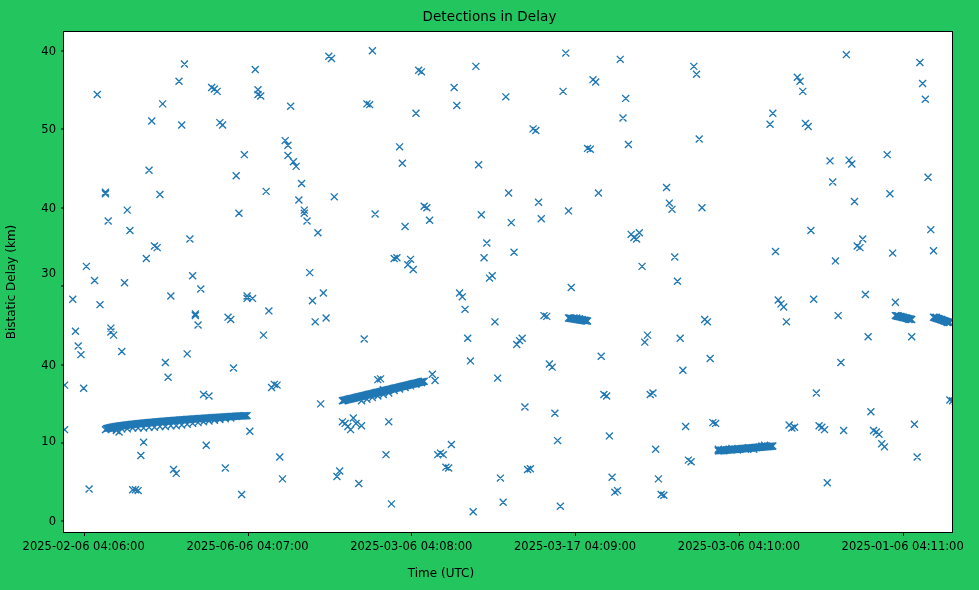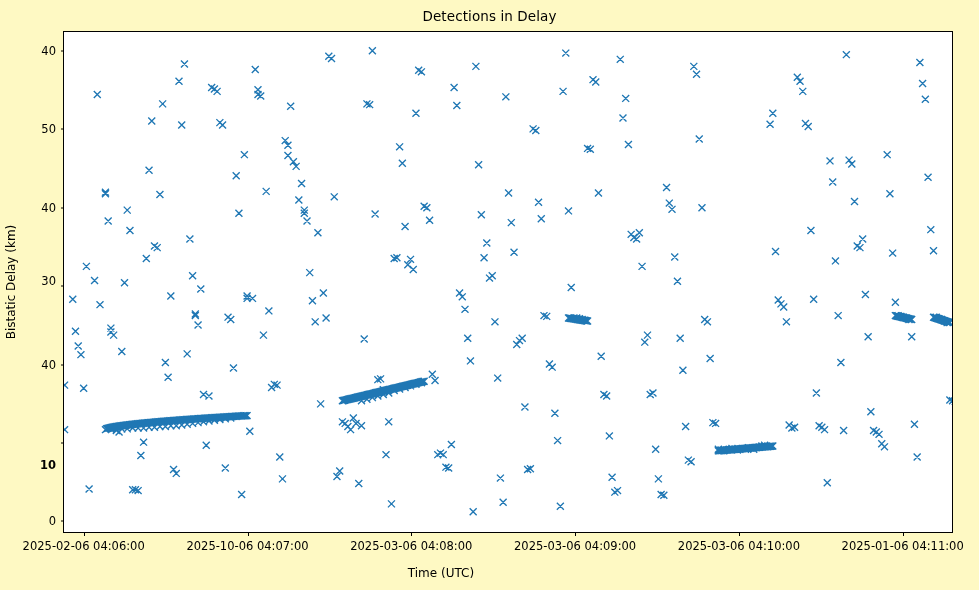--- a/index.html
+++ b/index.html
@@ -10,21 +10,21 @@
   body {
     width: 979px;
     height: 590px;
     font-family: "DejaVu Sans", sans-serif;
     overflow: hidden;
   }
   #figure {
     position: relative;
     width: 979px;
     height: 590px;
-    background: #fef9c3;
+    background: #22c55e;
   }
   #chart-title {
     position: absolute;
     left: 0;
     top: 8px;
     width: 979px;
     text-align: center;
     font-size: 13.5px;
     color: #000000;
     letter-spacing: 0.1px;
@@ -114,41 +114,41 @@
 
   <div id="axes">
     <svg id="plot-canvas" viewBox="0 0 890 502" preserveAspectRatio="none">
         <g stroke="#1f77b4" stroke-width="1.35" fill="none" stroke-linecap="butt">
           <path d="M-2.91 351.04L4.09 358.04M-2.91 358.04L4.09 351.04M-2.91 395.75L4.09 402.75M-2.91 402.75L4.09 395.75M5.28 264.76L12.28 271.76M5.28 271.76L12.28 264.76M8.01 296.92L15.01 303.92M8.01 303.92L15.01 296.92M10.74 311.82L17.74 318.82M10.74 318.82L17.74 311.82M13.47 320.45L20.47 327.45M13.47 327.45L20.47 320.45M16.20 354.17L23.20 361.17M16.20 361.17L23.20 354.17M18.93 231.81L25.93 238.81M18.93 238.81L25.93 231.81M21.66 455.36L28.66 462.36M21.66 462.36L28.66 455.36M27.12 245.93L34.12 252.93M27.12 252.93L34.12 245.93M29.85 59.25L36.85 66.25M29.85 66.25L36.85 59.25M32.58 270.25L39.58 277.25M32.58 277.25L39.58 270.25M38.04 157.30L45.04 164.30M38.04 164.30L45.04 157.30M38.04 158.87L45.04 165.87M38.04 165.87L45.04 158.87M40.77 186.32L47.77 193.32M40.77 193.32L47.77 186.32M43.50 293.78L50.50 300.78M43.50 300.78L50.50 293.78M43.50 297.70L50.50 304.70M43.50 304.70L50.50 297.70M46.23 300.84L53.23 307.84M46.23 307.84L53.23 300.84M48.96 396.53L55.96 403.53M48.96 403.53L55.96 396.53M51.69 398.10L58.69 405.10M51.69 405.10L58.69 398.10M54.42 317.31L61.42 324.31M54.42 324.31L61.42 317.31M57.15 248.28L64.15 255.28M57.15 255.28L64.15 248.28M59.88 175.34L66.88 182.34M59.88 182.34L66.88 175.34M62.61 195.73L69.61 202.73M62.61 202.73L69.61 195.73M65.34 456.14L72.34 463.14M65.34 463.14L72.34 456.14M68.07 456.14L75.07 463.14M68.07 463.14L75.07 456.14M70.80 456.93L77.80 463.93M70.80 463.93L77.80 456.93M73.53 421.63L80.53 428.63M73.53 428.63L80.53 421.63M76.26 408.30L83.26 415.30M76.26 415.30L83.26 408.30M78.99 223.97L85.99 230.97M78.99 230.97L85.99 223.97M81.72 135.33L88.72 142.33M81.72 142.33L88.72 135.33M84.45 85.92L91.45 92.92M84.45 92.92L91.45 85.92M87.18 211.42L94.18 218.42M87.18 218.42L94.18 211.42M89.91 212.99L96.91 219.99M89.91 219.99L96.91 212.99M92.64 159.65L99.64 166.65M92.64 166.65L99.64 159.65M95.37 68.66L102.37 75.66M95.37 75.66L102.37 68.66M98.10 328.29L105.10 335.29M98.10 335.29L105.10 328.29M100.83 343.19L107.83 350.19M100.83 350.19L107.83 343.19M103.56 261.62L110.56 268.62M103.56 268.62L110.56 261.62M106.29 435.75L113.29 442.75M106.29 442.75L113.29 435.75M109.02 439.67L116.02 446.67M109.02 446.67L116.02 439.67M111.75 45.92L118.75 52.92M111.75 52.92L118.75 45.92M114.48 89.84L121.48 96.84M114.48 96.84L121.48 89.84M117.21 28.66L124.21 35.66M117.21 35.66L124.21 28.66M119.94 319.66L126.94 326.66M119.94 326.66L126.94 319.66M122.67 204.36L129.67 211.36M122.67 211.36L129.67 204.36M125.40 241.23L132.40 248.23M125.40 248.23L132.40 241.23M128.13 279.66L135.13 286.66M128.13 286.66L135.13 279.66M128.13 281.23L135.13 288.23M128.13 288.23L135.13 281.23M130.86 290.64L137.86 297.64M130.86 297.64L137.86 290.64M133.59 254.56L140.59 261.56M133.59 261.56L140.59 254.56M136.32 360.45L143.32 367.45M136.32 367.45L143.32 360.45M139.05 411.43L146.05 418.43M139.05 418.43L146.05 411.43M141.78 362.02L148.78 369.02M141.78 369.02L148.78 362.02M144.51 52.19L151.51 59.19M144.51 59.19L151.51 52.19M147.24 53.76L154.24 60.76M147.24 60.76L154.24 53.76M149.97 56.11L156.97 63.11M149.97 63.11L156.97 56.11M152.70 87.49L159.70 94.49M152.70 94.49L159.70 87.49M155.43 89.84L162.43 96.84M155.43 96.84L162.43 89.84M158.16 434.18L165.16 441.18M158.16 441.18L165.16 434.18M160.89 282.80L167.89 289.80M160.89 289.80L167.89 282.80M163.62 285.15L170.62 292.15M163.62 292.15L170.62 285.15M166.35 333.78L173.35 340.78M166.35 340.78L173.35 333.78M169.08 140.82L176.08 147.82M169.08 147.82L176.08 140.82M171.81 178.47L178.81 185.47M171.81 185.47L178.81 178.47M174.54 460.85L181.54 467.85M174.54 467.85L181.54 460.85M177.27 119.65L184.27 126.65M177.27 126.65L184.27 119.65M180.00 261.62L187.00 268.62M180.00 268.62L187.00 261.62M180.00 263.97L187.00 270.97M180.00 270.97L187.00 263.97M182.73 397.32L189.73 404.32M182.73 404.32L189.73 397.32M185.46 263.97L192.46 270.97M185.46 270.97L192.46 263.97M188.19 34.15L195.19 41.15M188.19 41.15L195.19 34.15M190.92 54.54L197.92 61.54M190.92 61.54L197.92 54.54M190.92 59.25L197.92 66.25M190.92 66.25L197.92 59.25M193.65 60.82L200.65 67.82M193.65 67.82L200.65 60.82M196.38 300.84L203.38 307.84M196.38 307.84L203.38 300.84M199.11 156.51L206.11 163.51M199.11 163.51L206.11 156.51M201.84 276.52L208.84 283.52M201.84 283.52L208.84 276.52M204.57 353.39L211.57 360.39M204.57 360.39L211.57 353.39M207.30 350.25L214.30 357.25M207.30 357.25L214.30 350.25M210.03 351.04L217.03 358.04M210.03 358.04L217.03 351.04M212.76 423.20L219.76 430.20M212.76 430.20L219.76 423.20M215.49 445.16L222.49 452.16M215.49 452.16L222.49 445.16M218.22 105.53L225.22 112.53M218.22 112.53L225.22 105.53M220.95 110.23L227.95 117.23M220.95 117.23L227.95 110.23M220.95 120.43L227.95 127.43M220.95 127.43L227.95 120.43M223.68 71.02L230.68 78.02M223.68 78.02L230.68 71.02M226.41 126.71L233.41 133.71M226.41 133.71L233.41 126.71M229.14 131.41L236.14 138.41M229.14 138.41L236.14 131.41M231.87 165.14L238.87 172.14M231.87 172.14L238.87 165.14M234.60 148.67L241.60 155.67M234.60 155.67L241.60 148.67M237.33 175.34L244.33 182.34M237.33 182.34L244.33 175.34M237.33 178.47L244.33 185.47M237.33 185.47L244.33 178.47M240.06 186.32L247.06 193.32M240.06 193.32L247.06 186.32M242.79 238.09L249.79 245.09M242.79 245.09L249.79 238.09M245.52 266.32L252.52 273.32M245.52 273.32L252.52 266.32M248.25 287.50L255.25 294.50M248.25 294.50L255.25 287.50M250.98 198.08L257.98 205.08M250.98 205.08L257.98 198.08M253.71 369.86L260.71 376.86M253.71 376.86L260.71 369.86M256.44 258.48L263.44 265.48M256.44 265.48L263.44 258.48M259.17 283.58L266.17 290.58M259.17 290.58L266.17 283.58M261.90 20.82L268.90 27.82M261.90 27.82L268.90 20.82M264.63 23.17L271.63 30.17M264.63 30.17L271.63 23.17M267.36 162.00L274.36 169.00M267.36 169.00L274.36 162.00M270.09 442.81L277.09 449.81M270.09 449.81L277.09 442.81M272.82 437.32L279.82 444.32M272.82 444.32L279.82 437.32M275.55 387.90L282.55 394.90M275.55 394.90L282.55 387.90M278.28 389.47L285.28 396.47M278.28 396.47L285.28 389.47M281.01 392.61L288.01 399.61M281.01 399.61L288.01 392.61M283.74 395.75L290.74 402.75M283.74 402.75L290.74 395.75M286.47 383.98L293.47 390.98M286.47 390.98L293.47 383.98M289.20 389.47L296.20 396.47M289.20 396.47L296.20 389.47M291.93 449.87L298.93 456.87M291.93 456.87L298.93 449.87M294.66 391.82L301.66 398.82M294.66 398.82L301.66 391.82M297.39 304.76L304.39 311.76M297.39 311.76L304.39 304.76M300.12 68.66L307.12 75.66M300.12 75.66L307.12 68.66M302.85 69.45L309.85 76.45M302.85 76.45L309.85 69.45M305.58 15.32L312.58 22.32M305.58 22.32L312.58 15.32M308.31 179.26L315.31 186.26M308.31 186.26L315.31 179.26M311.04 345.55L318.04 352.55M311.04 352.55L318.04 345.55M313.77 344.76L320.77 351.76M313.77 351.76L320.77 344.76M316.50 355.74L323.50 362.74M316.50 362.74L323.50 355.74M319.23 420.85L326.23 427.85M319.23 427.85L326.23 420.85M321.96 387.90L328.96 394.90M321.96 394.90L328.96 387.90M324.69 470.26L331.69 477.26M324.69 477.26L331.69 470.26M327.42 223.97L334.42 230.97M327.42 230.97L334.42 223.97M330.15 223.18L337.15 230.18M330.15 230.18L337.15 223.18M332.88 111.80L339.88 118.80M332.88 118.80L339.88 111.80M335.61 128.27L342.61 135.27M335.61 135.27L342.61 128.27M338.34 191.81L345.34 198.81M338.34 198.81L345.34 191.81M341.07 230.24L348.07 237.24M341.07 237.24L348.07 230.24M343.80 224.75L350.80 231.75M343.80 231.75L350.80 224.75M346.53 234.95L353.53 241.95M346.53 241.95L353.53 234.95M349.26 78.07L356.26 85.07M349.26 85.07L356.26 78.07M351.99 34.93L358.99 41.93M351.99 41.93L358.99 34.93M354.72 36.50L361.72 43.50M354.72 43.50L361.72 36.50M357.45 171.42L364.45 178.42M357.45 178.42L364.45 171.42M360.18 172.98L367.18 179.98M360.18 179.98L367.18 172.98M362.91 185.53L369.91 192.53M362.91 192.53L369.91 185.53M365.64 340.06L372.64 347.06M365.64 347.06L372.64 340.06M368.37 346.33L375.37 353.33M368.37 353.33L375.37 346.33M371.10 420.85L378.10 427.85M371.10 427.85L378.10 420.85M373.83 419.28L380.83 426.28M373.83 426.28L380.83 419.28M376.56 420.85L383.56 427.85M376.56 427.85L383.56 420.85M379.29 433.40L386.29 440.40M379.29 440.40L386.29 433.40M382.02 434.18L389.02 441.18M382.02 441.18L389.02 434.18M384.75 410.65L391.75 417.65M384.75 417.65L391.75 410.65M387.48 52.19L394.48 59.19M387.48 59.19L394.48 52.19M390.21 70.23L397.21 77.23M390.21 77.23L397.21 70.23M392.94 258.48L399.94 265.48M392.94 265.48L399.94 258.48M395.67 262.40L402.67 269.40M395.67 269.40L402.67 262.40M398.40 274.95L405.40 281.95M398.40 281.95L405.40 274.95M401.13 303.98L408.13 310.98M401.13 310.98L408.13 303.98M403.86 326.72L410.86 333.72M403.86 333.72L410.86 326.72M406.59 478.11L413.59 485.11M406.59 485.11L413.59 478.11M409.32 31.01L416.32 38.01M409.32 38.01L416.32 31.01M412.05 129.84L419.05 136.84M412.05 136.84L419.05 129.84M414.78 180.04L421.78 187.04M414.78 187.04L421.78 180.04M417.51 223.18L424.51 230.18M417.51 230.18L424.51 223.18M420.24 208.28L427.24 215.28M420.24 215.28L427.24 208.28M422.97 243.58L429.97 250.58M422.97 250.58L429.97 243.58M425.70 241.23L432.70 248.23M425.70 248.23L432.70 241.23M428.43 287.50L435.43 294.50M428.43 294.50L435.43 287.50M431.16 343.98L438.16 350.98M431.16 350.98L438.16 343.98M433.89 444.38L440.89 451.38M433.89 451.38L440.89 444.38M436.62 468.69L443.62 475.69M436.62 475.69L443.62 468.69M439.35 61.60L446.35 68.60M439.35 68.60L446.35 61.60M442.08 158.08L449.08 165.08M442.08 165.08L449.08 158.08M444.81 187.89L451.81 194.89M444.81 194.89L451.81 187.89M447.54 217.69L454.54 224.69M447.54 224.69L454.54 217.69M450.27 310.25L457.27 317.25M450.27 317.25L457.27 310.25M453.00 306.33L460.00 313.33M453.00 313.33L460.00 306.33M455.73 303.98L462.73 310.98M455.73 310.98L462.73 303.98M458.46 373.00L465.46 380.00M458.46 380.00L465.46 373.00M461.19 435.75L468.19 442.75M461.19 442.75L468.19 435.75M463.92 434.97L470.92 441.97M463.92 441.97L470.92 434.97M466.65 93.76L473.65 100.76M466.65 100.76L473.65 93.76M469.38 95.33L476.38 102.33M469.38 102.33L476.38 95.33M472.11 167.49L479.11 174.49M472.11 174.49L479.11 167.49M474.84 183.97L481.84 190.97M474.84 190.97L481.84 183.97M477.57 281.23L484.57 288.23M477.57 288.23L484.57 281.23M480.30 282.01L487.30 289.01M480.30 289.01L487.30 282.01M483.03 329.86L490.03 336.86M483.03 336.86L490.03 329.86M485.76 333.00L492.76 340.00M485.76 340.00L492.76 333.00M488.49 379.27L495.49 386.27M488.49 386.27L495.49 379.27M491.22 406.73L498.22 413.73M491.22 413.73L498.22 406.73M493.95 472.62L500.95 479.62M493.95 479.62L500.95 472.62M496.68 56.11L503.68 63.11M496.68 63.11L503.68 56.11M499.41 17.68L506.41 24.68M499.41 24.68L506.41 17.68M502.14 176.12L509.14 183.12M502.14 183.12L509.14 176.12M504.87 252.99L511.87 259.99M504.87 259.99L511.87 252.99M507.60 283.58L514.60 290.58M507.60 290.58L514.60 283.58M510.33 283.58L517.33 290.58M510.33 290.58L517.33 283.58M513.06 284.37L520.06 291.37M513.06 291.37L520.06 284.37M515.79 285.15L522.79 292.15M515.79 292.15L522.79 285.15M518.52 285.93L525.52 292.93M518.52 292.93L525.52 285.93M521.25 113.37L528.25 120.37M521.25 120.37L528.25 113.37M523.98 114.16L530.98 121.16M523.98 121.16L530.98 114.16M526.71 44.35L533.71 51.35M526.71 51.35L533.71 44.35M529.44 46.70L536.44 53.70M529.44 53.70L536.44 46.70M532.17 158.08L539.17 165.08M532.17 165.08L539.17 158.08M534.90 322.02L541.90 329.02M534.90 329.02L541.90 322.02M537.63 360.45L544.63 367.45M537.63 367.45L544.63 360.45M540.36 362.02L547.36 369.02M540.36 369.02L547.36 362.02M543.09 402.02L550.09 409.02M543.09 409.02L550.09 402.02M545.82 443.59L552.82 450.59M545.82 450.59L552.82 443.59M548.55 458.50L555.55 465.50M548.55 465.50L555.55 458.50M551.28 456.93L558.28 463.93M551.28 463.93L558.28 456.93M554.01 23.95L561.01 30.95M554.01 30.95L561.01 23.95M556.74 82.78L563.74 89.78M556.74 89.78L563.74 82.78M559.47 63.17L566.47 70.17M559.47 70.17L566.47 63.17M562.20 109.45L569.20 116.45M562.20 116.45L569.20 109.45M564.93 199.65L571.93 206.65M564.93 206.65L571.93 199.65M567.66 202.79L574.66 209.79M567.66 209.79L574.66 202.79M570.39 204.36L577.39 211.36M570.39 211.36L577.39 204.36M573.12 198.08L580.12 205.08M573.12 205.08L580.12 198.08M575.85 231.81L582.85 238.81M575.85 238.81L582.85 231.81M578.58 307.90L585.58 314.90M578.58 314.90L585.58 307.90M581.31 300.84L588.31 307.84M581.31 307.84L588.31 300.84M584.04 360.45L591.04 367.45M584.04 367.45L591.04 360.45M586.77 358.88L593.77 365.88M586.77 365.88L593.77 358.88M589.50 415.36L596.50 422.36M589.50 422.36L596.50 415.36M592.23 445.16L599.23 452.16M592.23 452.16L599.23 445.16M594.96 460.85L601.96 467.85M594.96 467.85L601.96 460.85M597.69 461.63L604.69 468.63M597.69 468.63L604.69 461.63M600.42 152.59L607.42 159.59M600.42 159.59L607.42 152.59M603.15 168.28L610.15 175.28M603.15 175.28L610.15 168.28M605.88 174.55L612.88 181.55M605.88 181.55L612.88 174.55M608.61 222.40L615.61 229.40M608.61 229.40L615.61 222.40M611.34 246.72L618.34 253.72M611.34 253.72L618.34 246.72M614.07 303.98L621.07 310.98M614.07 310.98L621.07 303.98M616.80 336.13L623.80 343.13M616.80 343.13L623.80 336.13M619.53 392.61L626.53 399.61M619.53 399.61L626.53 392.61M622.26 426.34L629.26 433.34M622.26 433.34L629.26 426.34M624.99 427.91L631.99 434.91M624.99 434.91L631.99 427.91M627.72 31.01L634.72 38.01M627.72 38.01L634.72 31.01M630.45 38.86L637.45 45.86M630.45 45.86L637.45 38.86M633.18 103.96L640.18 110.96M633.18 110.96L640.18 103.96M635.91 172.98L642.91 179.98M635.91 179.98L642.91 172.98M638.64 285.15L645.64 292.15M638.64 292.15L645.64 285.15M641.37 287.50L648.37 294.50M641.37 294.50L648.37 287.50M644.10 324.37L651.10 331.37M644.10 331.37L651.10 324.37M646.83 388.69L653.83 395.69M646.83 395.69L653.83 388.69M649.56 389.47L656.56 396.47M649.56 396.47L656.56 389.47M652.29 415.36L659.29 422.36M652.29 422.36L659.29 415.36M655.02 416.14L662.02 423.14M655.02 423.14L662.02 416.14M657.75 416.93L664.75 423.93M657.75 423.93L664.75 416.93M660.48 416.14L667.48 423.14M660.48 423.14L667.48 416.14M663.21 415.36L670.21 422.36M663.21 422.36L670.21 415.36M665.94 414.57L672.94 421.57M665.94 421.57L672.94 414.57M668.67 415.36L675.67 422.36M668.67 422.36L675.67 415.36M671.40 416.14L678.40 423.14M671.40 423.14L678.40 416.14M674.13 415.36L681.13 422.36M674.13 422.36L681.13 415.36M676.86 414.57L683.86 421.57M676.86 421.57L683.86 414.57M679.59 415.36L686.59 422.36M679.59 422.36L686.59 415.36M682.32 413.79L689.32 420.79M682.32 420.79L689.32 413.79M685.05 414.57L692.05 421.57M685.05 421.57L692.05 414.57M687.78 415.36L694.78 422.36M687.78 422.36L694.78 415.36M690.51 413.79L697.51 420.79M690.51 420.79L697.51 413.79M693.24 413.00L700.24 420.00M693.24 420.00L700.24 413.00M695.97 412.22L702.97 419.22M695.97 419.22L702.97 412.22M698.70 411.43L705.70 418.43M698.70 418.43L705.70 411.43M701.43 413.00L708.43 420.00M701.43 420.00L708.43 413.00M704.16 89.06L711.16 96.06M704.16 96.06L711.16 89.06M706.89 78.07L713.89 85.07M706.89 85.07L713.89 78.07M709.62 216.91L716.62 223.91M709.62 223.91L716.62 216.91M712.35 265.54L719.35 272.54M712.35 272.54L719.35 265.54M715.08 269.46L722.08 276.46M715.08 276.46L722.08 269.46M717.81 272.60L724.81 279.60M717.81 279.60L724.81 272.60M720.54 287.50L727.54 294.50M720.54 294.50L727.54 287.50M723.27 391.04L730.27 398.04M723.27 398.04L730.27 391.04M726.00 394.18L733.00 401.18M726.00 401.18L733.00 394.18M728.73 393.39L735.73 400.39M728.73 400.39L735.73 393.39M731.46 41.99L738.46 48.99M731.46 48.99L738.46 41.99M734.19 45.92L741.19 52.92M734.19 52.92L741.19 45.92M736.92 56.11L743.92 63.11M736.92 63.11L743.92 56.11M739.65 88.27L746.65 95.27M739.65 95.27L746.65 88.27M742.38 91.41L749.38 98.41M742.38 98.41L749.38 91.41M745.11 195.73L752.11 202.73M745.11 202.73L752.11 195.73M747.84 264.76L754.84 271.76M747.84 271.76L754.84 264.76M750.57 358.88L757.57 365.88M750.57 365.88L757.57 358.88M753.30 391.82L760.30 398.82M753.30 398.82L760.30 391.82M756.03 393.39L763.03 400.39M756.03 400.39L763.03 393.39M758.76 395.75L765.76 402.75M758.76 402.75L765.76 395.75M761.49 449.08L768.49 456.08M761.49 456.08L768.49 449.08M764.22 125.92L771.22 132.92M764.22 132.92L771.22 125.92M766.95 147.10L773.95 154.10M766.95 154.10L773.95 147.10M769.68 226.32L776.68 233.32M769.68 233.32L776.68 226.32M772.41 281.23L779.41 288.23M772.41 288.23L779.41 281.23M775.14 328.29L782.14 335.29M775.14 335.29L782.14 328.29M777.87 396.53L784.87 403.53M777.87 403.53L784.87 396.53M780.60 19.25L787.60 26.25M780.60 26.25L787.60 19.25M783.33 125.14L790.33 132.14M783.33 132.14L790.33 125.14M786.06 129.06L793.06 136.06M786.06 136.06L793.06 129.06M788.79 166.71L795.79 173.71M788.79 173.71L795.79 166.71M791.52 211.42L798.52 218.42M791.52 218.42L798.52 211.42M794.25 212.99L801.25 219.99M794.25 219.99L801.25 212.99M796.98 204.36L803.98 211.36M796.98 211.36L803.98 204.36M799.71 260.05L806.71 267.05M799.71 267.05L806.71 260.05M802.44 302.41L809.44 309.41M802.44 309.41L809.44 302.41M805.17 377.71L812.17 384.71M805.17 384.71L812.17 377.71M807.90 396.53L814.90 403.53M807.90 403.53L814.90 396.53M810.63 398.10L817.63 405.10M810.63 405.10L817.63 398.10M813.36 400.45L820.36 407.45M813.36 407.45L820.36 400.45M816.09 409.87L823.09 416.87M816.09 416.87L823.09 409.87M818.82 413.00L825.82 420.00M818.82 420.00L825.82 413.00M821.55 119.65L828.55 126.65M821.55 126.65L828.55 119.65M824.28 158.87L831.28 165.87M824.28 165.87L831.28 158.87M827.01 218.48L834.01 225.48M827.01 225.48L834.01 218.48M829.74 267.89L836.74 274.89M829.74 274.89L836.74 267.89M832.47 281.23L839.47 288.23M832.47 288.23L839.47 281.23M835.20 282.01L842.20 289.01M835.20 289.01L842.20 282.01M837.93 282.80L844.93 289.80M837.93 289.80L844.93 282.80M840.66 283.58L847.66 290.58M840.66 290.58L847.66 283.58M843.39 285.15L850.39 292.15M843.39 292.15L850.39 285.15M846.12 302.41L853.12 309.41M846.12 309.41L853.12 302.41M848.85 390.26L855.85 397.26M848.85 397.26L855.85 390.26M851.58 423.20L858.58 430.20M851.58 430.20L858.58 423.20M854.31 27.09L861.31 34.09M854.31 34.09L861.31 27.09M857.04 48.27L864.04 55.27M857.04 55.27L864.04 48.27M859.77 63.96L866.77 70.96M859.77 70.96L866.77 63.96M862.50 142.39L869.50 149.39M862.50 149.39L869.50 142.39M865.23 194.95L872.23 201.95M865.23 201.95L872.23 194.95M867.96 216.13L874.96 223.13M867.96 223.13L874.96 216.13M870.69 282.80L877.69 289.80M870.69 289.80L877.69 282.80M873.42 284.37L880.42 291.37M873.42 291.37L880.42 284.37M876.15 285.15L883.15 292.15M876.15 292.15L883.15 285.15M878.88 286.72L885.88 293.72M878.88 293.72L885.88 286.72M881.61 288.29L888.61 295.29M881.61 295.29L888.61 288.29M884.34 365.94L891.34 372.94M884.34 372.94L891.34 365.94M887.07 366.73L894.07 373.73M887.07 373.73L894.07 366.73M889.80 367.51L896.80 374.51M889.80 374.51L896.80 367.51M892.53 391.04L899.53 398.04M892.53 398.04L899.53 391.04M895.26 392.61L902.26 399.61M895.26 399.61L902.26 392.61M43.50 394.96L50.50 401.96M43.50 401.96L50.50 394.96M48.96 394.96L55.96 401.96M48.96 401.96L55.96 394.96M54.42 394.96L61.42 401.96M54.42 401.96L61.42 394.96M59.88 394.96L66.88 401.96M59.88 401.96L66.88 394.96M65.34 394.18L72.34 401.18M65.34 401.18L72.34 394.18M70.80 394.18L77.80 401.18M70.80 401.18L77.80 394.18M76.26 394.18L83.26 401.18M76.26 401.18L83.26 394.18M81.72 393.39L88.72 400.39M81.72 400.39L88.72 393.39M87.18 393.39L94.18 400.39M87.18 400.39L94.18 393.39M92.64 392.61L99.64 399.61M92.64 399.61L99.64 392.61M98.10 392.61L105.10 399.61M98.10 399.61L105.10 392.61M103.56 391.82L110.56 398.82M103.56 398.82L110.56 391.82M109.02 391.82L116.02 398.82M109.02 398.82L116.02 391.82M114.48 391.04L121.48 398.04M114.48 398.04L121.48 391.04M119.94 390.26L126.94 397.26M119.94 397.26L126.94 390.26M125.40 389.47L132.40 396.47M125.40 396.47L132.40 389.47M130.86 388.69L137.86 395.69M130.86 395.69L137.86 388.69M136.32 387.90L143.32 394.90M136.32 394.90L143.32 387.90M141.78 387.12L148.78 394.12M141.78 394.12L148.78 387.12M147.24 386.33L154.24 393.33M147.24 393.33L154.24 386.33M152.70 385.55L159.70 392.55M152.70 392.55L159.70 385.55M158.16 384.77L165.16 391.77M158.16 391.77L165.16 384.77M163.62 383.98L170.62 390.98M163.62 390.98L170.62 383.98M169.08 382.41L176.08 389.41M169.08 389.41L176.08 382.41M294.66 366.73L301.66 373.73M294.66 373.73L301.66 366.73M300.12 365.16L307.12 372.16M300.12 372.16L307.12 365.16M305.58 363.59L312.58 370.59M305.58 370.59L312.58 363.59M311.04 362.02L318.04 369.02M311.04 369.02L318.04 362.02M316.50 360.45L323.50 367.45M316.50 367.45L323.50 360.45M321.96 358.88L328.96 365.88M321.96 365.88L328.96 358.88M327.42 356.53L334.42 363.53M327.42 363.53L334.42 356.53M332.88 354.96L339.88 361.96M332.88 361.96L339.88 354.96M338.34 353.39L345.34 360.39M338.34 360.39L345.34 353.39M343.80 351.82L350.80 358.82M343.80 358.82L350.80 351.82M349.26 350.25L356.26 357.25M349.26 357.25L356.26 350.25M354.72 348.68L361.72 355.68M354.72 355.68L361.72 348.68M38.04 395.75L45.04 402.75M38.04 402.75L45.04 395.75M39.23 394.90L46.23 401.90M39.23 401.90L46.23 394.90M40.43 394.47L47.43 401.47M40.43 401.47L47.43 394.47M41.62 394.13L48.62 401.13M41.62 401.13L48.62 394.13M42.81 393.83L49.81 400.83M42.81 400.83L49.81 393.83M44.00 393.56L51.00 400.56M44.00 400.56L51.00 393.56M45.20 393.31L52.20 400.31M45.20 400.31L52.20 393.31M46.39 393.08L53.39 400.08M46.39 400.08L53.39 393.08M47.58 392.86L54.58 399.86M47.58 399.86L54.58 392.86M48.78 392.66L55.78 399.66M48.78 399.66L55.78 392.66M49.97 392.46L56.97 399.46M49.97 399.46L56.97 392.46M51.16 392.27L58.16 399.27M51.16 399.27L58.16 392.27M52.36 392.09L59.36 399.09M52.36 399.09L59.36 392.09M53.55 391.91L60.55 398.91M53.55 398.91L60.55 391.91M54.74 391.74L61.74 398.74M54.74 398.74L61.74 391.74M55.93 391.57L62.93 398.57M55.93 398.57L62.93 391.57M57.13 391.41L64.13 398.41M57.13 398.41L64.13 391.41M58.32 391.25L65.32 398.25M58.32 398.25L65.32 391.25M59.51 391.10L66.51 398.10M59.51 398.10L66.51 391.10M60.71 390.95L67.71 397.95M60.71 397.95L67.71 390.95M61.90 390.80L68.90 397.80M61.90 397.80L68.90 390.80M63.09 390.66L70.09 397.66M63.09 397.66L70.09 390.66M64.28 390.52L71.28 397.52M64.28 397.52L71.28 390.52M65.48 390.38L72.48 397.38M65.48 397.38L72.48 390.38M66.67 390.24L73.67 397.24M66.67 397.24L73.67 390.24M67.86 390.11L74.86 397.11M67.86 397.11L74.86 390.11M69.06 389.98L76.06 396.98M69.06 396.98L76.06 389.98M70.25 389.85L77.25 396.85M70.25 396.85L77.25 389.85M71.44 389.72L78.44 396.72M71.44 396.72L78.44 389.72M72.64 389.59L79.64 396.59M72.64 396.59L79.64 389.59M73.83 389.47L80.83 396.47M73.83 396.47L80.83 389.47M75.02 389.35L82.02 396.35M75.02 396.35L82.02 389.35M76.21 389.23L83.21 396.23M76.21 396.23L83.21 389.23M77.41 389.11L84.41 396.11M77.41 396.11L84.41 389.11M78.60 388.99L85.60 395.99M78.60 395.99L85.60 388.99M79.79 388.87L86.79 395.87M79.79 395.87L86.79 388.87M80.99 388.76L87.99 395.76M80.99 395.76L87.99 388.76M82.18 388.65L89.18 395.65M82.18 395.65L89.18 388.65M83.37 388.53L90.37 395.53M83.37 395.53L90.37 388.53M84.56 388.42L91.56 395.42M84.56 395.42L91.56 388.42M85.76 388.31L92.76 395.31M85.76 395.31L92.76 388.31M86.95 388.20L93.95 395.20M86.95 395.20L93.95 388.20M88.14 388.10L95.14 395.10M88.14 395.10L95.14 388.10M89.34 387.99L96.34 394.99M89.34 394.99L96.34 387.99M90.53 387.88L97.53 394.88M90.53 394.88L97.53 387.88M91.72 387.78L98.72 394.78M91.72 394.78L98.72 387.78M92.92 387.67L99.92 394.67M92.92 394.67L99.92 387.67M94.11 387.57L101.11 394.57M94.11 394.57L101.11 387.57M95.30 387.47L102.30 394.47M95.30 394.47L102.30 387.47M96.49 387.37L103.49 394.37M96.49 394.37L103.49 387.37M97.69 387.27L104.69 394.27M97.69 394.27L104.69 387.27M98.88 387.17L105.88 394.17M98.88 394.17L105.88 387.17M100.07 387.07L107.07 394.07M100.07 394.07L107.07 387.07M101.27 386.97L108.27 393.97M101.27 393.97L108.27 386.97M102.46 386.88L109.46 393.88M102.46 393.88L109.46 386.88M103.65 386.78L110.65 393.78M103.65 393.78L110.65 386.78M104.84 386.68L111.84 393.68M104.84 393.68L111.84 386.68M106.04 386.59L113.04 393.59M106.04 393.59L113.04 386.59M107.23 386.50L114.23 393.50M107.23 393.50L114.23 386.50M108.42 386.40L115.42 393.40M108.42 393.40L115.42 386.40M109.62 386.31L116.62 393.31M109.62 393.31L116.62 386.31M110.81 386.22L117.81 393.22M110.81 393.22L117.81 386.22M112.00 386.13L119.00 393.13M112.00 393.13L119.00 386.13M113.20 386.03L120.20 393.03M113.20 393.03L120.20 386.03M114.39 385.94L121.39 392.94M114.39 392.94L121.39 385.94M115.58 385.85L122.58 392.85M115.58 392.85L122.58 385.85M116.77 385.77L123.77 392.77M116.77 392.77L123.77 385.77M117.97 385.68L124.97 392.68M117.97 392.68L124.97 385.68M119.16 385.59L126.16 392.59M119.16 392.59L126.16 385.59M120.35 385.50L127.35 392.50M120.35 392.50L127.35 385.50M121.55 385.41L128.55 392.41M121.55 392.41L128.55 385.41M122.74 385.33L129.74 392.33M122.74 392.33L129.74 385.33M123.93 385.24L130.93 392.24M123.93 392.24L130.93 385.24M125.12 385.16L132.12 392.16M125.12 392.16L132.12 385.16M126.32 385.07L133.32 392.07M126.32 392.07L133.32 385.07M127.51 384.99L134.51 391.99M127.51 391.99L134.51 384.99M128.70 384.90L135.70 391.90M128.70 391.90L135.70 384.90M129.90 384.82L136.90 391.82M129.90 391.82L136.90 384.82M131.09 384.73L138.09 391.73M131.09 391.73L138.09 384.73M132.28 384.65L139.28 391.65M132.28 391.65L139.28 384.65M133.48 384.57L140.48 391.57M133.48 391.57L140.48 384.57M134.67 384.49L141.67 391.49M134.67 391.49L141.67 384.49M135.86 384.41L142.86 391.41M135.86 391.41L142.86 384.41M137.05 384.32L144.05 391.32M137.05 391.32L144.05 384.32M138.25 384.24L145.25 391.24M138.25 391.24L145.25 384.24M139.44 384.16L146.44 391.16M139.44 391.16L146.44 384.16M140.63 384.08L147.63 391.08M140.63 391.08L147.63 384.08M141.83 384.00L148.83 391.00M141.83 391.00L148.83 384.00M143.02 383.92L150.02 390.92M143.02 390.92L150.02 383.92M144.21 383.85L151.21 390.85M144.21 390.85L151.21 383.85M145.40 383.77L152.40 390.77M145.40 390.77L152.40 383.77M146.60 383.69L153.60 390.69M146.60 390.69L153.60 383.69M147.79 383.61L154.79 390.61M147.79 390.61L154.79 383.61M148.98 383.53L155.98 390.53M148.98 390.53L155.98 383.53M150.18 383.46L157.18 390.46M150.18 390.46L157.18 383.46M151.37 383.38L158.37 390.38M151.37 390.38L158.37 383.38M152.56 383.30L159.56 390.30M152.56 390.30L159.56 383.30M153.76 383.23L160.76 390.23M153.76 390.23L160.76 383.23M154.95 383.15L161.95 390.15M154.95 390.15L161.95 383.15M156.14 383.08L163.14 390.08M156.14 390.08L163.14 383.08M157.33 383.00L164.33 390.00M157.33 390.00L164.33 383.00M158.53 382.93L165.53 389.93M158.53 389.93L165.53 382.93M159.72 382.85L166.72 389.85M159.72 389.85L166.72 382.85M160.91 382.78L167.91 389.78M160.91 389.78L167.91 382.78M162.11 382.70L169.11 389.70M162.11 389.70L169.11 382.70M163.30 382.63L170.30 389.63M163.30 389.63L170.30 382.63M164.49 382.56L171.49 389.56M164.49 389.56L171.49 382.56M165.68 382.48L172.68 389.48M165.68 389.48L172.68 382.48M166.88 382.41L173.88 389.41M166.88 389.41L173.88 382.41M168.07 382.34L175.07 389.34M168.07 389.34L175.07 382.34M169.26 382.27L176.26 389.27M169.26 389.27L176.26 382.27M170.46 382.19L177.46 389.19M170.46 389.19L177.46 382.19M171.65 382.12L178.65 389.12M171.65 389.12L178.65 382.12M172.84 382.05L179.84 389.05M172.84 389.05L179.84 382.05M174.04 381.98L181.04 388.98M174.04 388.98L181.04 381.98M175.23 381.91L182.23 388.91M175.23 388.91L182.23 381.91M176.42 381.84L183.42 388.84M176.42 388.84L183.42 381.84M177.61 381.77L184.61 388.77M177.61 388.77L184.61 381.77M178.81 381.70L185.81 388.70M178.81 388.70L185.81 381.70M180.00 381.63L187.00 388.63M180.00 388.63L187.00 381.63M275.55 366.73L282.55 373.73M275.55 373.73L282.55 366.73M276.74 366.44L283.74 373.44M276.74 373.44L283.74 366.44M277.92 366.16L284.92 373.16M277.92 373.16L284.92 366.16M279.11 365.87L286.11 372.87M279.11 372.87L286.11 365.87M280.30 365.59L287.30 372.59M280.30 372.59L287.30 365.59M281.48 365.30L288.48 372.30M281.48 372.30L288.48 365.30M282.67 365.02L289.67 372.02M282.67 372.02L289.67 365.02M283.86 364.74L290.86 371.74M283.86 371.74L290.86 364.74M285.05 364.45L292.05 371.45M285.05 371.45L292.05 364.45M286.23 364.17L293.23 371.17M286.23 371.17L293.23 364.17M287.42 363.88L294.42 370.88M287.42 370.88L294.42 363.88M288.61 363.60L295.61 370.60M288.61 370.60L295.61 363.60M289.79 363.31L296.79 370.31M289.79 370.31L296.79 363.31M290.98 363.03L297.98 370.03M290.98 370.03L297.98 363.03M292.17 362.75L299.17 369.75M292.17 369.75L299.17 362.75M293.35 362.46L300.35 369.46M293.35 369.46L300.35 362.46M294.54 362.18L301.54 369.18M294.54 369.18L301.54 362.18M295.73 361.89L302.73 368.89M295.73 368.89L302.73 361.89M296.92 361.61L303.92 368.61M296.92 368.61L303.92 361.61M298.10 361.33L305.10 368.33M298.10 368.33L305.10 361.33M299.29 361.04L306.29 368.04M299.29 368.04L306.29 361.04M300.48 360.76L307.48 367.76M300.48 367.76L307.48 360.76M301.66 360.47L308.66 367.47M301.66 367.47L308.66 360.47M302.85 360.19L309.85 367.19M302.85 367.19L309.85 360.19M304.04 359.90L311.04 366.90M304.04 366.90L311.04 359.90M305.22 359.62L312.22 366.62M305.22 366.62L312.22 359.62M306.41 359.34L313.41 366.34M306.41 366.34L313.41 359.34M307.60 359.05L314.60 366.05M307.60 366.05L314.60 359.05M308.78 358.77L315.78 365.77M308.78 365.77L315.78 358.77M309.97 358.48L316.97 365.48M309.97 365.48L316.97 358.48M311.16 358.20L318.16 365.20M311.16 365.20L318.16 358.20M312.35 357.91L319.35 364.91M312.35 364.91L319.35 357.91M313.53 357.63L320.53 364.63M313.53 364.63L320.53 357.63M314.72 357.35L321.72 364.35M314.72 364.35L321.72 357.35M315.91 357.06L322.91 364.06M315.91 364.06L322.91 357.06M317.09 356.78L324.09 363.78M317.09 363.78L324.09 356.78M318.28 356.49L325.28 363.49M318.28 363.49L325.28 356.49M319.47 356.21L326.47 363.21M319.47 363.21L326.47 356.21M320.65 355.93L327.65 362.93M320.65 362.93L327.65 355.93M321.84 355.64L328.84 362.64M321.84 362.64L328.84 355.64M323.03 355.36L330.03 362.36M323.03 362.36L330.03 355.36M324.22 355.07L331.22 362.07M324.22 362.07L331.22 355.07M325.40 354.79L332.40 361.79M325.40 361.79L332.40 354.79M326.59 354.50L333.59 361.50M326.59 361.50L333.59 354.50M327.78 354.22L334.78 361.22M327.78 361.22L334.78 354.22M328.96 353.94L335.96 360.94M328.96 360.94L335.96 353.94M330.15 353.65L337.15 360.65M330.15 360.65L337.15 353.65M331.34 353.37L338.34 360.37M331.34 360.37L338.34 353.37M332.52 353.08L339.52 360.08M332.52 360.08L339.52 353.08M333.71 352.80L340.71 359.80M333.71 359.80L340.71 352.80M334.90 352.52L341.90 359.52M334.90 359.52L341.90 352.52M336.08 352.23L343.08 359.23M336.08 359.23L343.08 352.23M337.27 351.95L344.27 358.95M337.27 358.95L344.27 351.95M338.46 351.66L345.46 358.66M338.46 358.66L345.46 351.66M339.65 351.38L346.65 358.38M339.65 358.38L346.65 351.38M340.83 351.09L347.83 358.09M340.83 358.09L347.83 351.09M342.02 350.81L349.02 357.81M342.02 357.81L349.02 350.81M343.21 350.53L350.21 357.53M343.21 357.53L350.21 350.53M344.39 350.24L351.39 357.24M344.39 357.24L351.39 350.24M345.58 349.96L352.58 356.96M345.58 356.96L352.58 349.96M346.77 349.67L353.77 356.67M346.77 356.67L353.77 349.67M347.95 349.39L354.95 356.39M347.95 356.39L354.95 349.39M349.14 349.10L356.14 356.10M349.14 356.10L356.14 349.10M350.33 348.82L357.33 355.82M350.33 355.82L357.33 348.82M351.52 348.54L358.52 355.54M351.52 355.54L358.52 348.54M352.70 348.25L359.70 355.25M352.70 355.25L359.70 348.25M353.89 347.97L360.89 354.97M353.89 354.97L360.89 347.97M355.08 347.68L362.08 354.68M355.08 354.68L362.08 347.68M356.26 347.40L363.26 354.40M356.26 354.40L363.26 347.40M357.45 347.12L364.45 354.12M357.45 354.12L364.45 347.12M652.29 416.93L659.29 423.93M652.29 423.93L659.29 416.93M653.22 416.85L660.22 423.85M653.22 423.85L660.22 416.85M654.14 416.77L661.14 423.77M654.14 423.77L661.14 416.77M655.07 416.69L662.07 423.69M655.07 423.69L662.07 416.69M655.99 416.61L662.99 423.61M655.99 423.61L662.99 416.61M656.92 416.53L663.92 423.53M656.92 423.53L663.92 416.53M657.84 416.45L664.84 423.45M657.84 423.45L664.84 416.45M658.77 416.37L665.77 423.37M658.77 423.37L665.77 416.37M659.69 416.29L666.69 423.29M659.69 423.29L666.69 416.29M660.62 416.21L667.62 423.21M660.62 423.21L667.62 416.21M661.54 416.13L668.54 423.13M661.54 423.13L668.54 416.13M662.47 416.05L669.47 423.05M662.47 423.05L669.47 416.05M663.40 415.97L670.40 422.97M663.40 422.97L670.40 415.97M664.32 415.89L671.32 422.89M664.32 422.89L671.32 415.89M665.25 415.81L672.25 422.81M665.25 422.81L672.25 415.81M666.17 415.73L673.17 422.73M666.17 422.73L673.17 415.73M667.10 415.65L674.10 422.65M667.10 422.65L674.10 415.65M668.02 415.57L675.02 422.57M668.02 422.57L675.02 415.57M668.95 415.49L675.95 422.49M668.95 422.49L675.95 415.49M669.87 415.41L676.87 422.41M669.87 422.41L676.87 415.41M670.80 415.33L677.80 422.33M670.80 422.33L677.80 415.33M671.72 415.25L678.72 422.25M671.72 422.25L678.72 415.25M672.65 415.17L679.65 422.17M672.65 422.17L679.65 415.17M673.57 415.09L680.57 422.09M673.57 422.09L680.57 415.09M674.50 415.01L681.50 422.01M674.50 422.01L681.50 415.01M675.43 414.93L682.43 421.93M675.43 421.93L682.43 414.93M676.35 414.85L683.35 421.85M676.35 421.85L683.35 414.85M677.28 414.77L684.28 421.77M677.28 421.77L684.28 414.77M678.20 414.69L685.20 421.69M678.20 421.69L685.20 414.69M679.13 414.61L686.13 421.61M679.13 421.61L686.13 414.61M680.05 414.53L687.05 421.53M680.05 421.53L687.05 414.53M680.98 414.45L687.98 421.45M680.98 421.45L687.98 414.45M681.90 414.37L688.90 421.37M681.90 421.37L688.90 414.37M682.83 414.29L689.83 421.29M682.83 421.29L689.83 414.29M683.75 414.21L690.75 421.21M683.75 421.21L690.75 414.21M684.68 414.13L691.68 421.13M684.68 421.13L691.68 414.13M685.61 414.05L692.61 421.05M685.61 421.05L692.61 414.05M686.53 413.97L693.53 420.97M686.53 420.97L693.53 413.97M687.46 413.89L694.46 420.89M687.46 420.89L694.46 413.89M688.38 413.81L695.38 420.81M688.38 420.81L695.38 413.81M689.31 413.73L696.31 420.73M689.31 420.73L696.31 413.73M690.23 413.65L697.23 420.65M690.23 420.65L697.23 413.65M691.16 413.57L698.16 420.57M691.16 420.57L698.16 413.57M692.08 413.50L699.08 420.50M692.08 420.50L699.08 413.50M693.01 413.42L700.01 420.42M693.01 420.42L700.01 413.42M693.93 413.34L700.93 420.34M693.93 420.34L700.93 413.34M694.86 413.26L701.86 420.26M694.86 420.26L701.86 413.26M695.78 413.18L702.78 420.18M695.78 420.18L702.78 413.18M696.71 413.10L703.71 420.10M696.71 420.10L703.71 413.10M697.64 413.02L704.64 420.02M697.64 420.02L704.64 413.02M698.56 412.94L705.56 419.94M698.56 419.94L705.56 412.94M699.49 412.86L706.49 419.86M699.49 419.86L706.49 412.86M700.41 412.78L707.41 419.78M700.41 419.78L707.41 412.78M701.34 412.70L708.34 419.70M701.34 419.70L708.34 412.70M702.26 412.62L709.26 419.62M702.26 419.62L709.26 412.62M703.19 412.54L710.19 419.54M703.19 419.54L710.19 412.54M704.11 412.46L711.11 419.46M704.11 419.46L711.11 412.46M705.04 412.38L712.04 419.38M705.04 419.38L712.04 412.38M705.96 412.30L712.96 419.30M705.96 419.30L712.96 412.30M706.89 412.22L713.89 419.22M706.89 419.22L713.89 412.22M502.14 283.58L509.14 290.58M502.14 290.58L509.14 283.58M502.97 283.72L509.97 290.72M502.97 290.72L509.97 283.72M503.80 283.85L510.80 290.85M503.80 290.85L510.80 283.85M504.63 283.99L511.63 290.99M504.63 290.99L511.63 283.99M505.46 284.13L512.46 291.13M505.46 291.13L512.46 284.13M506.29 284.26L513.29 291.26M506.29 291.26L513.29 284.26M507.13 284.40L514.13 291.40M507.13 291.40L514.13 284.40M507.96 284.54L514.96 291.54M507.96 291.54L514.96 284.54M508.79 284.67L515.79 291.67M508.79 291.67L515.79 284.67M509.62 284.81L516.62 291.81M509.62 291.81L516.62 284.81M510.45 284.95L517.45 291.95M510.45 291.95L517.45 284.95M511.28 285.08L518.28 292.08M511.28 292.08L518.28 285.08M512.11 285.22L519.11 292.22M512.11 292.22L519.11 285.22M512.94 285.35L519.94 292.35M512.94 292.35L519.94 285.35M513.77 285.49L520.77 292.49M513.77 292.49L520.77 285.49M514.60 285.63L521.60 292.63M514.60 292.63L521.60 285.63M515.43 285.76L522.43 292.76M515.43 292.76L522.43 285.76M516.26 285.90L523.26 292.90M516.26 292.90L523.26 285.90M517.10 286.04L524.10 293.04M517.10 293.04L524.10 286.04M517.93 286.17L524.93 293.17M517.93 293.17L524.93 286.17M518.76 286.31L525.76 293.31M518.76 293.31L525.76 286.31M519.59 286.45L526.59 293.45M519.59 293.45L526.59 286.45M520.42 286.58L527.42 293.58M520.42 293.58L527.42 286.58M521.25 286.72L528.25 293.72M521.25 293.72L528.25 286.72M829.74 281.23L836.74 288.23M829.74 288.23L836.74 281.23M830.60 281.43L837.60 288.43M830.60 288.43L837.60 281.43M831.46 281.64L838.46 288.64M831.46 288.64L838.46 281.64M832.33 281.85L839.33 288.85M832.33 288.85L839.33 281.85M833.19 282.05L840.19 289.05M833.19 289.05L840.19 282.05M834.05 282.26L841.05 289.26M834.05 289.26L841.05 282.26M834.91 282.47L841.91 289.47M834.91 289.47L841.91 282.47M835.77 282.67L842.77 289.67M835.77 289.67L842.77 282.67M836.64 282.88L843.64 289.88M836.64 289.88L843.64 282.88M837.50 283.09L844.50 290.09M837.50 290.09L844.50 283.09M838.36 283.29L845.36 290.29M838.36 290.29L845.36 283.29M839.22 283.50L846.22 290.50M839.22 290.50L846.22 283.50M840.09 283.71L847.09 290.71M840.09 290.71L847.09 283.71M840.95 283.91L847.95 290.91M840.95 290.91L847.95 283.91M841.81 284.12L848.81 291.12M841.81 291.12L848.81 284.12M842.67 284.32L849.67 291.32M842.67 291.32L849.67 284.32M843.53 284.53L850.53 291.53M843.53 291.53L850.53 284.53M844.40 284.74L851.40 291.74M844.40 291.74L851.40 284.74M845.26 284.94L852.26 291.94M845.26 291.94L852.26 284.94M846.12 285.15L853.12 292.15M846.12 292.15L853.12 285.15M867.96 282.80L874.96 289.80M867.96 289.80L874.96 282.80M868.92 283.12L875.92 290.12M868.92 290.12L875.92 283.12M869.89 283.44L876.89 290.44M869.89 290.44L876.89 283.44M870.85 283.77L877.85 290.77M870.85 290.77L877.85 283.77M871.81 284.09L878.81 291.09M871.81 291.09L878.81 284.09M872.78 284.41L879.78 291.41M872.78 291.41L879.78 284.41M873.74 284.73L880.74 291.73M873.74 291.73L880.74 284.73M874.70 285.06L881.70 292.06M874.70 292.06L881.70 285.06M875.67 285.38L882.67 292.38M875.67 292.38L882.67 285.38M876.63 285.70L883.63 292.70M876.63 292.70L883.63 285.70M877.60 286.03L884.60 293.03M877.60 293.03L884.60 286.03M878.56 286.35L885.56 293.35M878.56 293.35L885.56 286.35M879.52 286.67L886.52 293.67M879.52 293.67L886.52 286.67M880.49 287.00L887.49 294.00M880.49 294.00L887.49 287.00M881.45 287.32L888.45 294.32M881.45 294.32L888.45 287.32M882.41 287.64L889.41 294.64M882.41 294.64L889.41 287.64M883.38 287.96L890.38 294.96M883.38 294.96L890.38 287.96M884.34 288.29L891.34 295.29M884.34 295.29L891.34 288.29"></path>
         </g>
       </svg>
     <div id="y-ticks">
         <div class="tick-y" style="top: 489.45px;">0</div>
         <div class="tick-y-mark" style="top: 489.45px;"></div>
-        <div class="tick-y" style="top: 433px; font-weight: bold;">10</div>
+        <div class="tick-y" style="top: 409px;">10</div>
         <div class="tick-y-mark" style="top: 411.012px;"></div>
         <div class="tick-y" style="top: 332.575px;">40</div>
         <div class="tick-y-mark" style="top: 332.575px;"></div>
-        <div class="tick-y" style="top: 249px;">30</div>
+        <div class="tick-y" style="top: 241px;">30</div>
         <div class="tick-y-mark" style="top: 254.137px;"></div>
         <div class="tick-y" style="top: 175.7px;">40</div>
         <div class="tick-y-mark" style="top: 175.7px;"></div>
         <div class="tick-y" style="top: 97.2625px; text-align: center;">50</div>
         <div class="tick-y-mark" style="top: 97.2625px;"></div>
         <div class="tick-y" style="top: 18.825px;">40</div>
         <div class="tick-y-mark" style="top: 18.825px;"></div>
       </div>
     <div id="x-ticks">
         <div class="tick-x" style="left: 19.7px;">2025-02-06 04:06:00</div>
         <div class="tick-x-mark" style="left: 19.7px;"></div>
-        <div class="tick-x" style="left: 183.5px;">2025-10-06 04:07:00</div>
+        <div class="tick-x" style="left: 183.5px;">2025-06-06 04:07:00</div>
         <div class="tick-x-mark" style="left: 183.5px;"></div>
         <div class="tick-x" style="left: 347.3px;">2025-03-06 04:08:00</div>
         <div class="tick-x-mark" style="left: 347.3px;"></div>
-        <div class="tick-x" style="left: 511.1px;">2025-03-06 04:09:00</div>
+        <div class="tick-x" style="left: 511.1px;">2025-03-17 04:09:00</div>
         <div class="tick-x-mark" style="left: 511.1px;"></div>
         <div class="tick-x" style="left: 674.9px;">2025-03-06 04:10:00</div>
         <div class="tick-x-mark" style="left: 674.9px;"></div>
         <div class="tick-x" style="left: 838.7px;">2025-01-06 04:11:00</div>
         <div class="tick-x-mark" style="left: 838.7px;"></div>
       </div>
   </div>
 
 </div>
 

